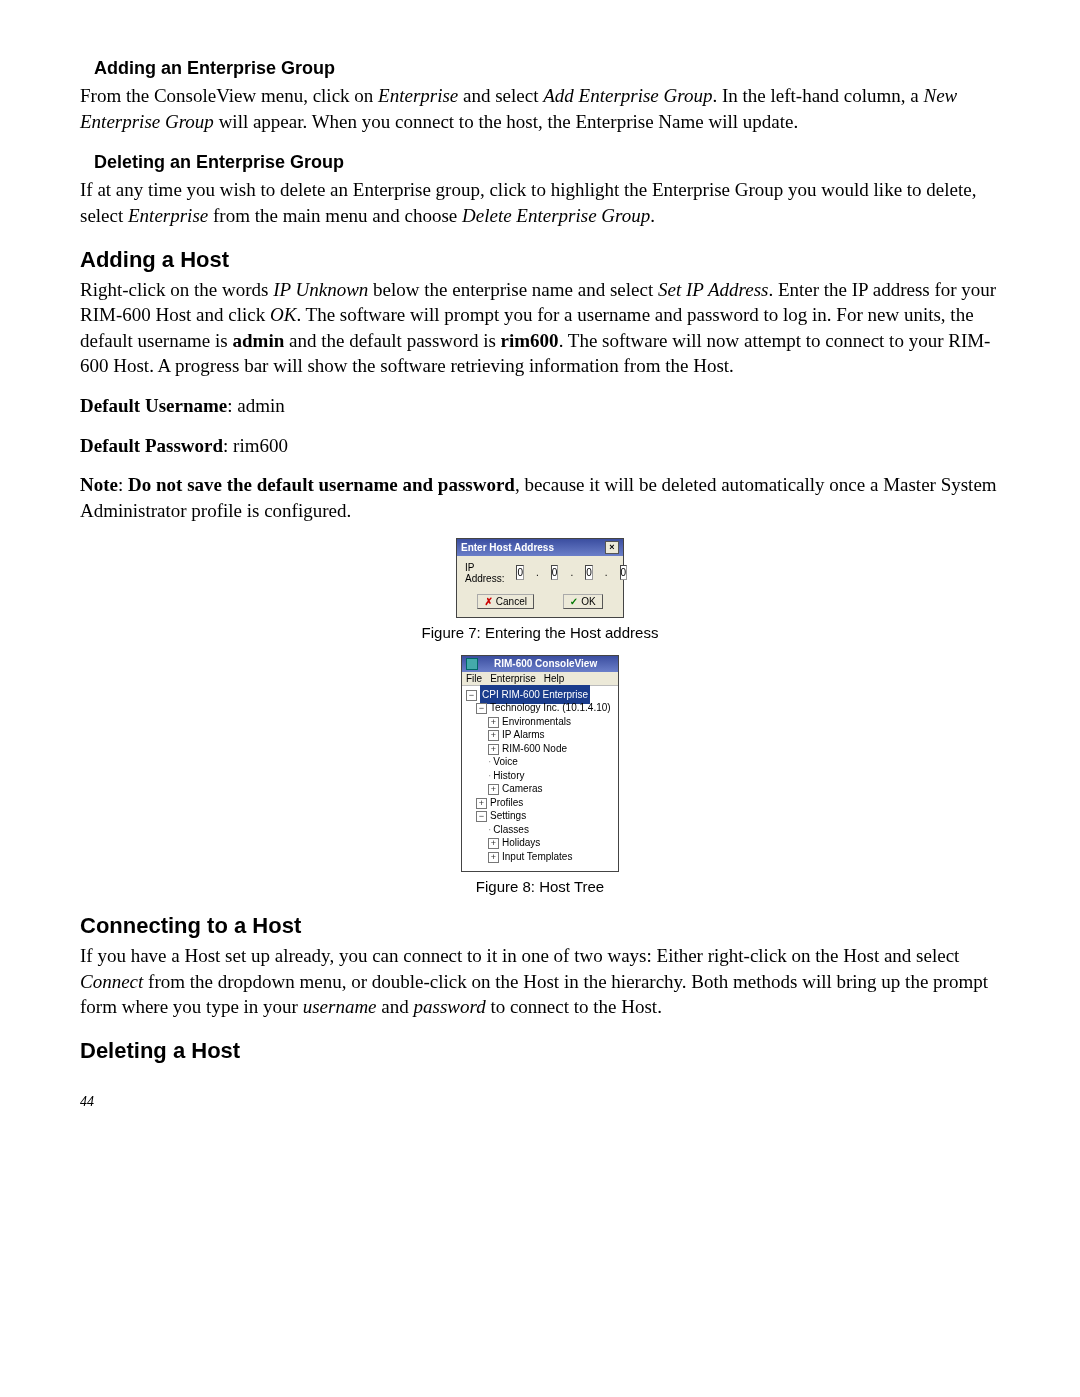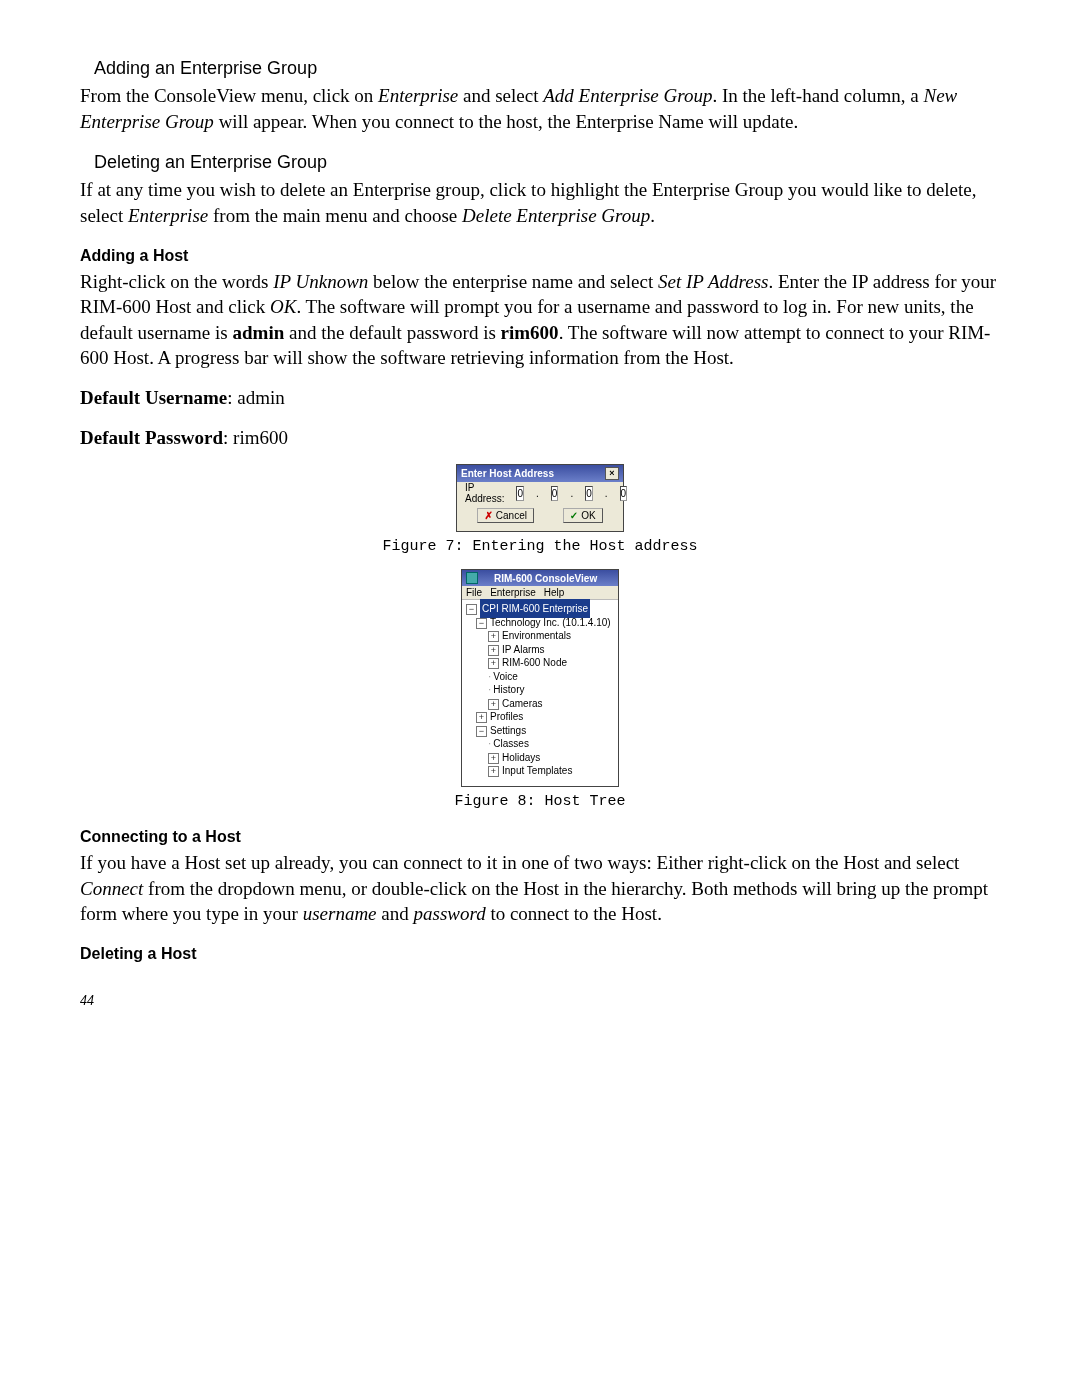--- a/index.html
+++ b/index.html
@@ -14,42 +14,42 @@
     padding: 40px 80px 40px 80px;
   }
   .header-line {
     font-style: italic;
     font-size: 15px;
     margin-bottom: 50px;
   }
   h2.sec {
     font-family: "Trebuchet MS", "Segoe UI", Arial, sans-serif;
     font-weight: bold;
-    font-size: 16px;
+    font-size: 22px;
     margin: 18px 0 4px 0;
   }
   h3.subsec {
     font-family: "Trebuchet MS", "Segoe UI", Arial, sans-serif;
-    font-weight: normal;
+    font-weight: bold;
     font-size: 18px;
     margin: 18px 0 4px 14px;
   }
   p.body {
     font-size: 19px;
     line-height: 1.35;
     margin: 2px 0 14px 0;
   }
   .indent {
     margin-left: 30px;
   }
   .bold { font-weight: bold; }
   .ital { font-style: italic; }
   .caption {
     text-align: center;
-    font-family: Liberation Mono, monospace;
+    font-family: Liberation Sans, sans-serif;
     font-size: 15px;
     margin: 6px 0 14px 0;
   }
   .pagenum {
     font-style: italic;
     font-size: 14px;
     margin-top: 30px;
   }
 
   
@@ -76,21 +76,21 @@
     border: 1px solid #555;
     width: 12px; height: 11px;
     line-height: 10px;
     text-align: center;
     font-size: 9px;
     font-weight: bold;
   }
   .fig7 .row {
     display: flex;
     align-items: center;
-    padding: 0 8px;
+    padding: 6px 8px;
     gap: 12px;
   }
   .fig7 .ipbox {
     border: 1px inset #999;
     background: #fff;
     width: 18px; height: 13px;
     text-align: center;
     line-height: 13px;
     font-size: 10px;
   }
@@ -179,20 +179,23 @@
   <h2 class="sec">Adding a Host</h2>
   <p class="body">
     <span>Right-click on the words </span><span class="ital">IP Unknown</span><span> below the enterprise name and select </span><span class="ital">Set IP Address</span><span>. Enter the IP address for your RIM-600 Host and click </span><span class="ital">OK</span><span>. The software will prompt you for a username and password to log in. For new units, the default username is </span><span class="bold">admin</span><span> and the default password is </span><span class="bold">rim600</span><span>. The software will now attempt to connect to your RIM-600 Host. A progress bar will show the software retrieving information from the Host.</span>
   </p>
 
   <p class="body indent">
     <span class="bold">Default Username</span><span>: admin</span>
   </p>
   <p class="body indent">
     <span class="bold">Default Password</span><span>: rim600</span>
+  </p>
+  <p class="body indent">
+    <span class="bold">Note</span><span>: </span><span class="bold">Do not save the default username and password</span><span>, because it will be deleted automatically once a Master System Administrator profile is configured.</span>
   </p>
 
   <div class="fig7">
     <div class="titlebar">
       <span>Enter Host Address</span>
       <span class="closebox">×</span>
     </div>
     <div class="row">
       <span>IP Address:</span>
       <span class="ipbox">0</span>

